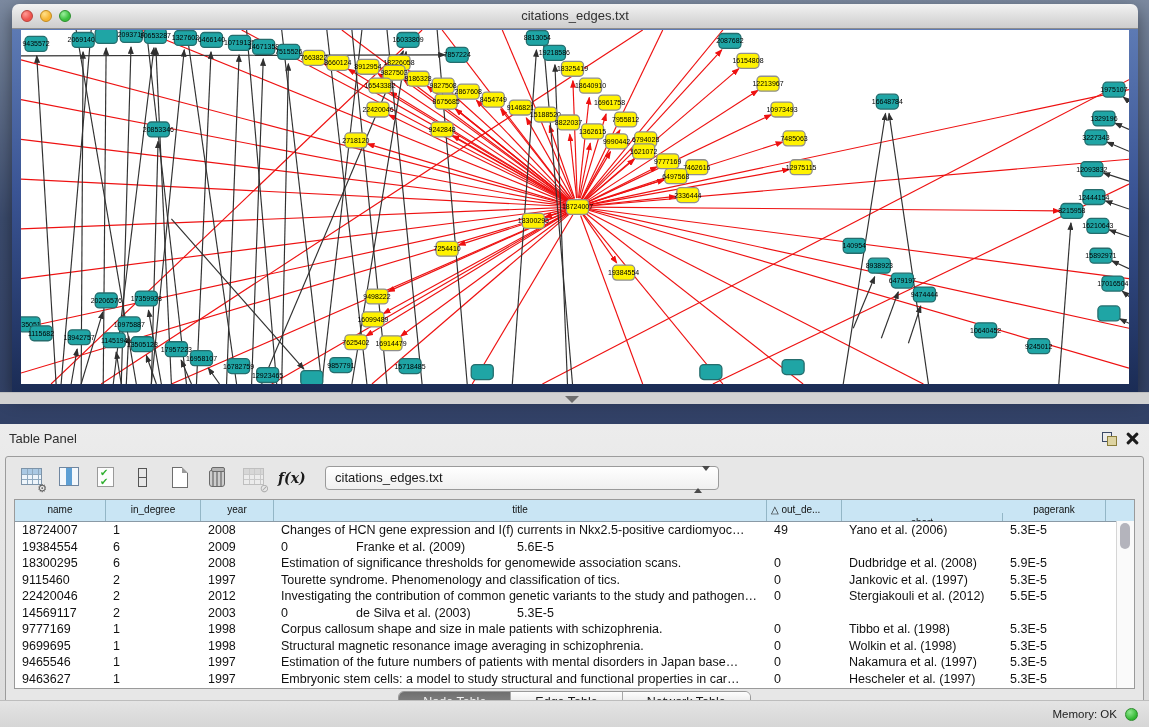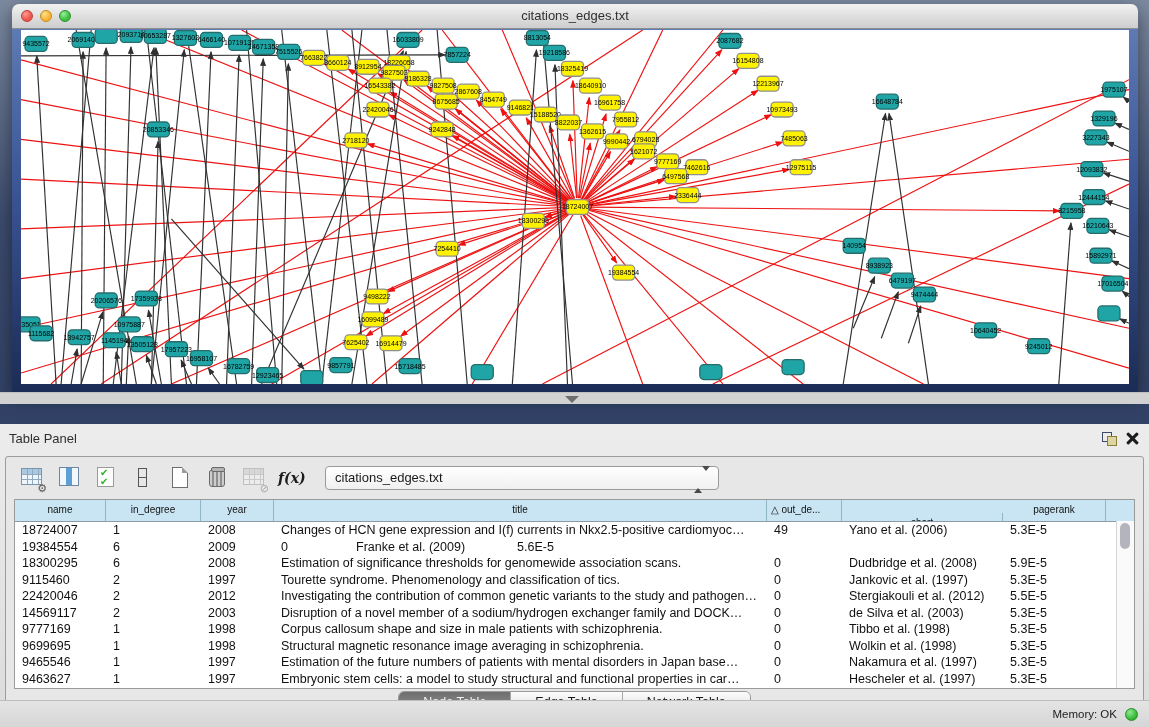--- a/index.html
+++ b/index.html
@@ -735,21 +735,20 @@
               <div class="td" style="width: 73px;">2012</div>
               <div class="td" style="width: 493px;">Investigating the contribution of common genetic variants to the study and pathogen…</div>
               <div class="td" style="width: 75px;">0</div>
               <div class="td" style="width: 161px;">Stergiakouli et al. (2012)</div>
               <div class="td" style="width: 103px;">5.5E-5</div>
             </div>
             <div class="tr">
               <div class="td" style="width: 91px;">14569117</div>
               <div class="td" style="width: 95px;">2</div>
               <div class="td" style="width: 73px;">2003</div>
-              <div class="td" style="width: 493px;">Disruption of a novel member of a sodium/hydrogen exchanger family and DOCK…</div>
               <div class="td" style="width: 75px;">0</div>
               <div class="td" style="width: 161px;">de Silva et al. (2003)</div>
               <div class="td" style="width: 103px;">5.3E-5</div>
             </div>
             <div class="tr">
               <div class="td" style="width: 91px;">9777169</div>
               <div class="td" style="width: 95px;">1</div>
               <div class="td" style="width: 73px;">1998</div>
               <div class="td" style="width: 493px;">Corpus callosum shape and size in male patients with schizophrenia.</div>
               <div class="td" style="width: 75px;">0</div>

